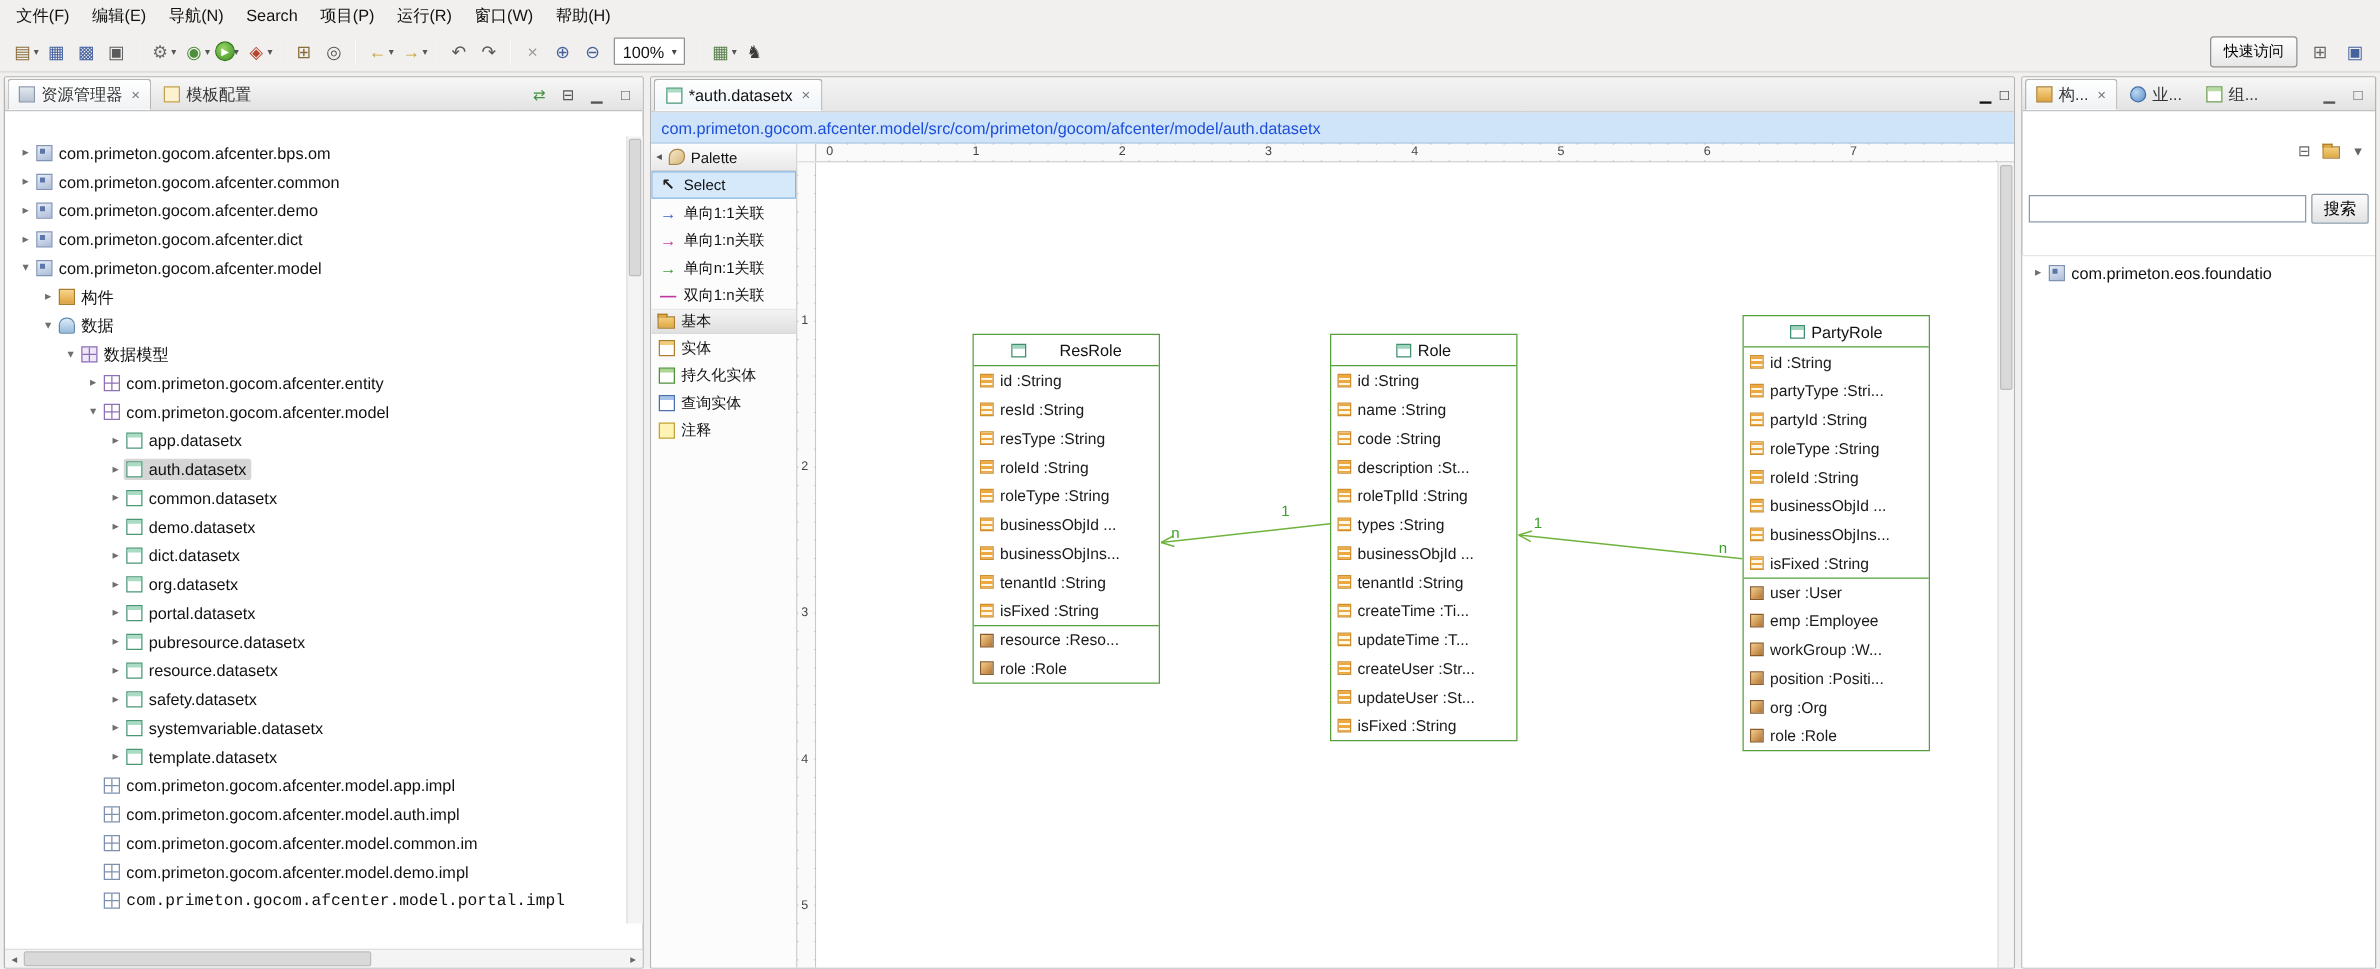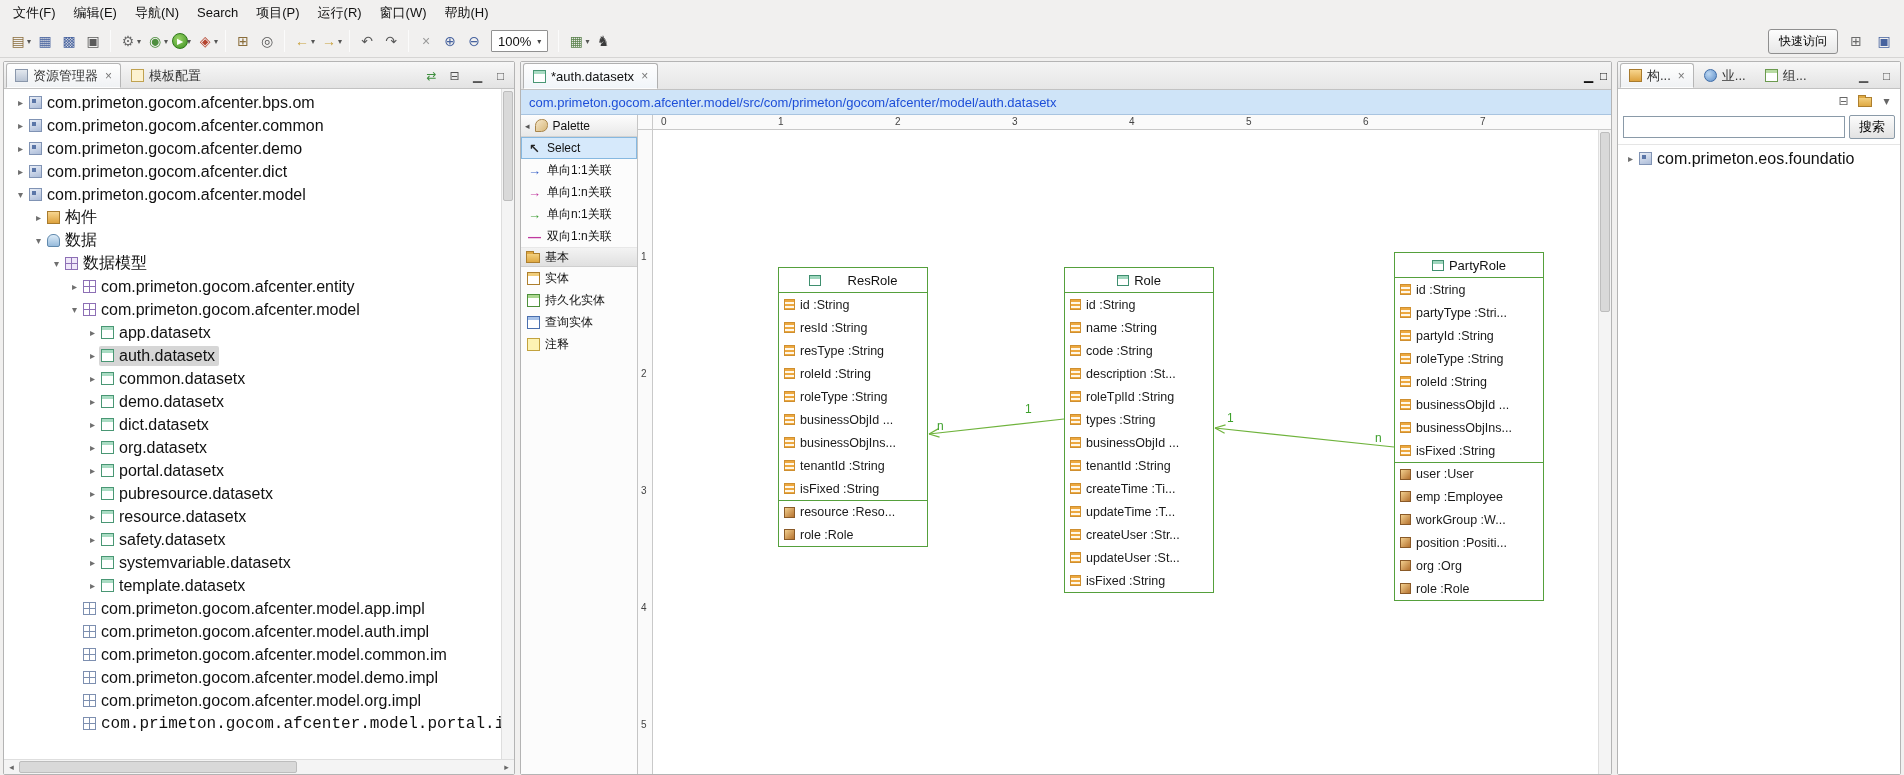--- a/index.html
+++ b/index.html
@@ -19,42 +19,42 @@
   .tbi { width:20px; height:20px; display:flex; align-items:center; justify-content:center; font-size:14px; }
   .run-chip { background:radial-gradient(circle at 40% 35%,#9ad566,#3c8f22); color:#fff; border-radius:50%; width:16px; height:16px; font-size:8px; border:1px solid #2f7a1a; }
   .tb-drop { font-size:8px; color:#555; margin-left:-1px; }
   .tb-sep { width:1px; height:22px; background:#d2d1d0; margin:0 5px; border-right:1px solid #fbfbfb; }
   .zoom-combo { display:flex; align-items:center; gap:6px; border:1px solid #919191; background:#fff; height:22px; padding:0 6px; margin:0 5px; border-radius:1px; }
   .combo-arrow { font-size:8px; color:#444; }
   .qa-btn { border:1px solid #8f8f8f; background:linear-gradient(#fdfdfd,#e7e7e7); border-radius:3px; font-size:12px; padding:3px 10px; font-family:Liberation Mono, monospace; }
 
   
   .main { flex:1; display:flex; padding:3px 3px 0 3px; gap:5px; min-height:0; }
-  .panel { border:1px solid #b4b4b4; border-radius:2px; background:#fff; display:flex; flex-direction:column; min-height:0; }
+  .panel { border:1px solid #b4b4b4; border-radius:2px; background:#fff; display:flex; flex-direction:column; min-height:0;gap:20px; }
   .left-panel { width:512px; flex:0 0 auto; }
   .right-panel { width:284px; flex:0 0 auto; }
   .editor { flex:1; min-width:0; border:1px solid #b4b4b4; border-radius:2px; background:#fff; display:flex; flex-direction:column; }
 
   .panel-header { height:27px; display:flex; align-items:flex-end; background:linear-gradient(#f7f7f7,#e3e3e3); border-bottom:1px solid #c2c2c2; flex:0 0 auto; }
   .panel-tabs { display:flex; align-items:flex-end; height:100%; padding-left:2px; gap:1px; min-width:0; }
   .ptab { display:flex; align-items:center; gap:5px; height:25px; padding:0 8px; border-radius:3px 3px 0 0; border:1px solid transparent; white-space:nowrap; color:#333; }
   .ptab.selected { background:linear-gradient(#ffffff,#f0f2f4); border-color:#b6b6b6; border-bottom-color:#fdfdfd; }
   .ptab-label { font-size:13px; }
   .tab-close { color:#777; font-size:12px; margin-left:2px; }
   .panel-header-actions { margin-left:auto; display:flex; align-items:center; gap:8px; padding:0 6px 5px 0; color:#555; }
   .hicon { font-size:12px; width:15px; text-align:center; cursor:default; }
   .hicon.green { color:#3f8f3f; }
 
   
   .tree-wrap { position:relative; flex:1; overflow:hidden; background:#fff; padding-top:2px; }
   .tree-row { display:flex; align-items:center; height:23px; white-space:nowrap; }
   .tree-arrow { width:13px; font-size:10px; color:#6f6f6f; text-align:center; flex:0 0 auto; }
   .row-body { display:flex; align-items:center; gap:5px; padding:1px 4px 1px 2px; border-radius:2px; }
   .tree-row.selected .row-body { background:#d6d6d6; }
-  .tree-label { font-size:16px; }
+  .tree-label { font-size:13px; }
 
   .vscroll { position:absolute; top:0; right:0; bottom:0; width:13px; background:#f4f4f4; border-left:1px solid #dedede; }
   .vthumb { position:absolute; top:2px; left:1px; right:1px; height:110px; background:#d9d9d9; border:1px solid #bdbdbd; border-radius:2px; }
   .hscroll { height:15px; display:flex; background:#f4f4f4; border-top:1px solid #dedede; flex:0 0 auto; }
   .scroll-arrow { width:15px; display:flex; align-items:center; justify-content:center; font-size:9px; color:#666; }
   .htrack { flex:1; position:relative; }
   .hthumb { position:absolute; left:0; top:1px; bottom:1px; width:58%; background:#d9d9d9; border:1px solid #bdbdbd; border-radius:2px; }
 
   
   .icn { display:inline-block; width:13px; height:13px; flex:0 0 auto; position:relative; }
@@ -432,27 +432,20 @@
                 <span class="tree-label">com.primeton.gocom.afcenter.model.common.im</span>
               </span>
             </div>
             <div class="tree-row" style="padding-left: 64px;">
               <span class="tree-arrow"></span>
               <span class="row-body">
                 <span class="icn icn-jpkg"></span>
                 <span class="tree-label">com.primeton.gocom.afcenter.model.demo.impl</span>
               </span>
             </div>
-            <div class="tree-row" style="padding-left: 64px;">
-              <span class="tree-arrow"></span>
-              <span class="row-body">
-                <span class="icn icn-jpkg"></span>
-                <span class="tree-label">com.primeton.gocom.afcenter.model.org.impl</span>
-              </span>
-            </div>
             <div class="tree-row" style="padding-left: 64px; font-family: Liberation Mono, monospace;">
               <span class="tree-arrow"></span>
               <span class="row-body">
                 <span class="icn icn-jpkg"></span>
                 <span class="tree-label">com.primeton.gocom.afcenter.model.portal.impl</span>
               </span>
             </div>
           </div>
         <div class="vscroll">
             <div class="vthumb"></div>

